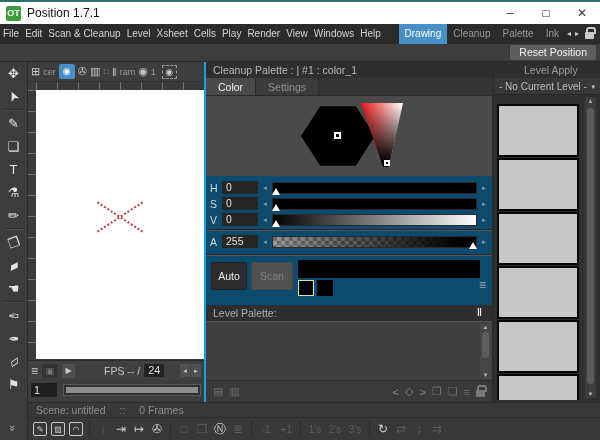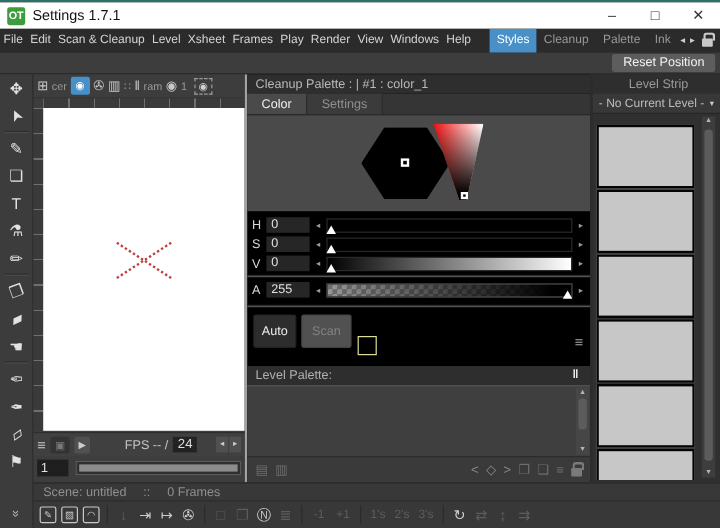--- a/index.html
+++ b/index.html
@@ -68,21 +68,21 @@
   .fps-val{background:#222;color:#ddd;padding:0 4px;height:13px;line-height:13px;min-width:20px}
   .fps-spin{margin-left:auto;display:flex;gap:1px}
   .fps-spin span{width:10px;height:13px;background:#505050;color:#ccc;font-size:7px;text-align:center;line-height:13px}
   .frame-bar{position:absolute;left:0;top:318px;width:176px;height:20px;background:#3d3d3d;
              display:flex;align-items:center;gap:6px;padding:0 3px}
   .frame-num{background:#1f1f1f;color:#e0e0e0;width:26px;height:14px;line-height:14px;padding-left:3px}
   .frame-slider{flex:1;height:12px;border:1px solid #5a5a5a;background:#303030;position:relative}
   .frame-slider .bar{position:absolute;left:2px;top:2px;right:2px;bottom:2px;background:#8c8c8c}
 
   
-  .cleanup{position:absolute;left:204px;top:62px;width:288px;height:340px;background:#000000;border-left:2px solid #a3a3a3}
+  .cleanup{position:absolute;left:204px;top:62px;width:288px;height:340px;background:#0c4a6e;border-left:2px solid #0ea5e9}
   .cp-title{height:16px;background:#2e2e2e;color:#b8b8b8;line-height:16px;padding-left:7px;font-size:10.5px}
   .cp-tabs{height:18px;background:#353535;display:flex;border-bottom:1px solid #2a2a2a}
   .cp-tab{padding:0 12px;line-height:18px;font-size:10.5px;color:#8f8f8f;background:#3b3b3b;border-right:1px solid #2a2a2a}
   .cp-tab.active{background:#4a4a4a;color:#f0f0f0}
   .cp-picker{position:relative;height:80px;background:#4a4a4a}
   .hexagon{position:absolute;left:95px;top:9px;width:74px;height:62px;background:#000;
            clip-path:polygon(26% 2%,74% 2%,100% 50%,74% 98%,26% 98%,0% 50%)}
   .hex-marker{position:absolute;left:128px;top:36px;width:7px;height:7px;border:2px solid #fff;background:#000}
   .vtriangle{position:absolute;left:155px;top:7px;width:42px;height:64px;
            clip-path:polygon(0 0,100% 0,66% 100%,52% 100%);
@@ -156,42 +156,42 @@
   .bt-sep{width:1px;height:16px;background:#2c2c2c;margin:0 2px}
 </style>
 </head>
 <body>
 
 <div class="app">
 
   <div class="win-top"></div>
   <div class="titlebar">
     <div class="logo">OT</div>
-    <div class="title">Settings 1.7.1</div>
+    <div class="title">Position 1.7.1</div>
     <div class="win-btns">
       <div class="win-btn">–</div>
       <div class="win-btn">□</div>
       <div class="win-btn">✕</div>
     </div>
   </div>
 
   <div class="menubar">
     <div class="menu-item">File</div>
     <div class="menu-item">Edit</div>
     <div class="menu-item">Scan &amp; Cleanup</div>
     <div class="menu-item">Level</div>
     <div class="menu-item">Xsheet</div>
-    <div class="menu-item">Frames</div>
+    <div class="menu-item">Cells</div>
     <div class="menu-item">Play</div>
     <div class="menu-item">Render</div>
     <div class="menu-item">View</div>
     <div class="menu-item">Windows</div>
     <div class="menu-item">Help</div>
     <div class="rooms">
-      <div class="room active">Styles</div>
+      <div class="room active">Drawing</div>
       <div class="room">Cleanup</div>
       <div class="room">Palette</div>
       <div class="room">Ink</div>
       <div class="room-nav">◂</div>
       <div class="room-nav">▸</div>
       <div class="lock"></div>
     </div>
   </div>
 
   <div class="subtoolbar">
@@ -364,21 +364,21 @@
       <span class="lpt-nav">◇</span>
       <span class="lpt-nav">&gt;</span>
       <span class="lpt-ic">❐</span>
       <span class="lpt-ic">❏</span>
       <span class="lpt-ic">≡</span>
       <span class="lock"></span>
     </div>
   </div>
 
   <div class="levelstrip">
-    <div class="ls-title">Level Strip</div>
+    <div class="ls-title">Level Apply</div>
     <div class="ls-dropdown">
       <span>- No Current Level -</span>
       <span class="ls-dd-arrow">▾</span>
     </div>
     <div class="ls-frames">
       <div class="ls-frame"></div>
       <div class="ls-frame"></div>
       <div class="ls-frame"></div>
       <div class="ls-frame"></div>
       <div class="ls-frame"></div>

